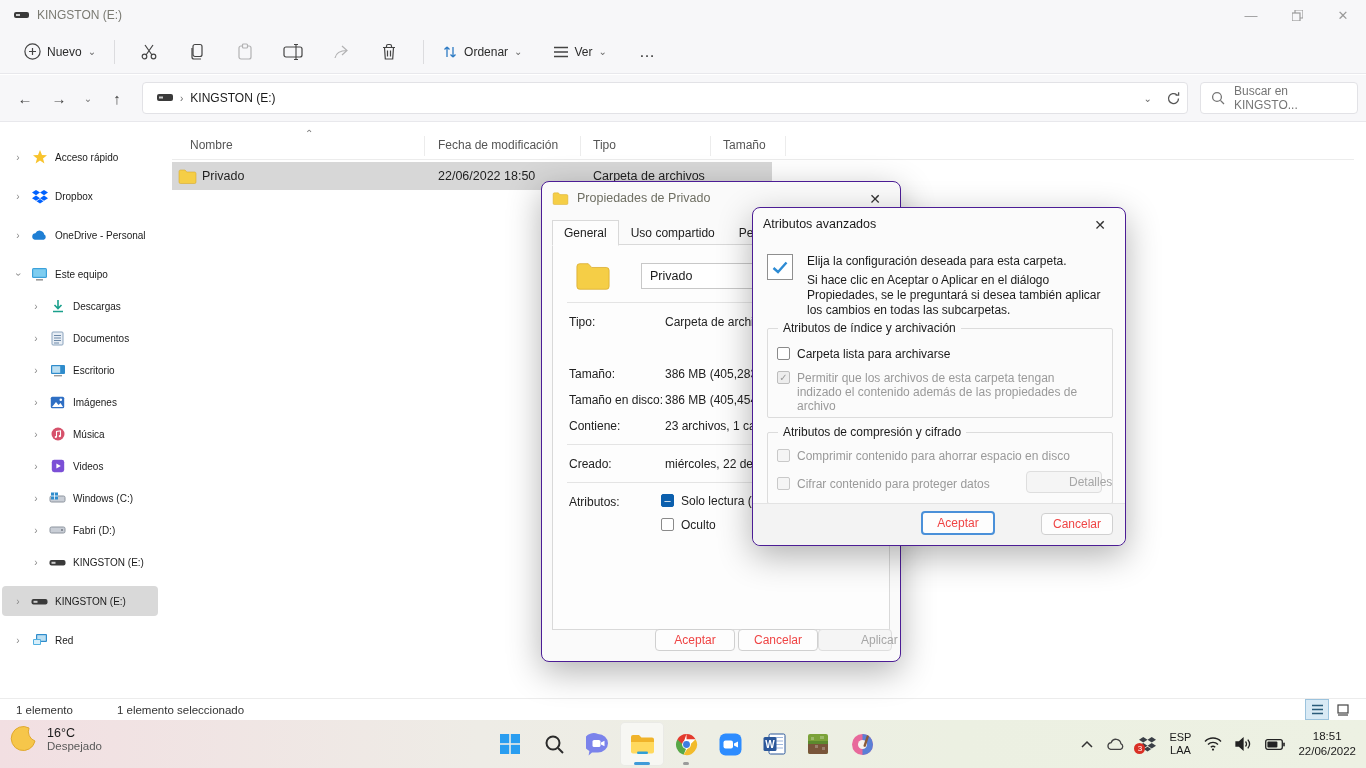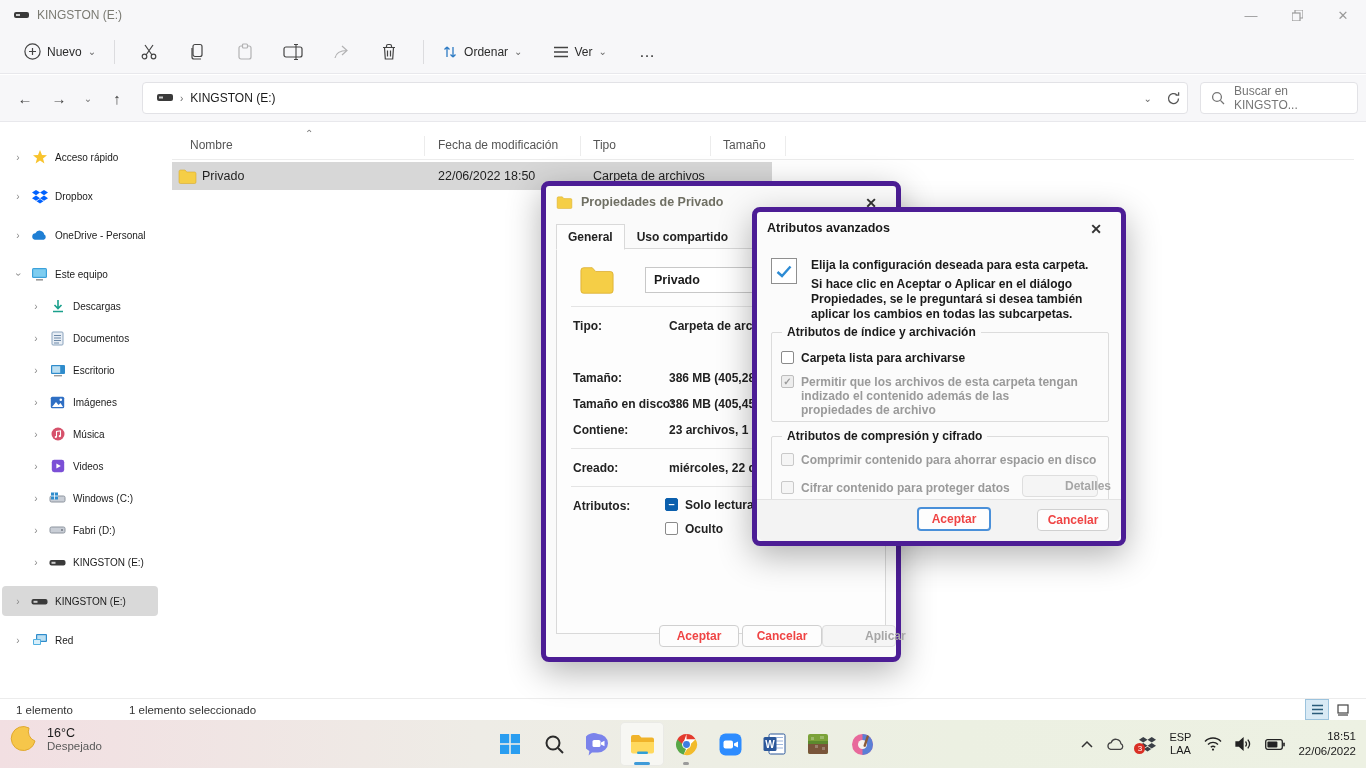--- a/index.html
+++ b/index.html
@@ -41,27 +41,27 @@
 
   
   .main { position:absolute; left:160px; top:128px; right:0; bottom:22px; background:#fff; }
   .cols { position:absolute; left:12px; top:4px; right:12px; height:28px; border-bottom:1px solid #ececec; color:#555; }
   .col { position:absolute; top:6px; font-size:12px; }
   .col-sep { position:absolute; top:4px; width:1px; height:20px; background:#ececec; }
   .sort-caret { position:absolute; left:133px; top:-4px; color:#777; font-size:10px; }
   .filerow { position:absolute; left:12px; top:34px; width:600px; height:28px; background:#d7d7d7; display:flex; align-items:center; }
   .cell { position:absolute; font-size:12.5px; color:#1f1f1f; white-space:nowrap; }
 
-  .statusbar { position:absolute; left:0; bottom:0; width:100%; height:22px; background:#fff; border-top:1px solid #ececec; display:flex; align-items:center; padding-left:16px; gap:56px; color:#333; font-size:11.5px; }
+  .statusbar { position:absolute; left:0; bottom:0; width:100%; height:22px; background:#fff; border-top:1px solid #ececec; display:flex; align-items:center; padding-left:16px; gap:44px; color:#333; font-size:11.5px; }
   .view-toggles { position:absolute; right:12px; top:1px; display:flex; gap:4px; }
   .vt { width:22px; height:19px; display:flex; align-items:center; justify-content:center; }
   .vt.active { background:#d9eaf5; outline:1px solid #9cc3dd; }
 
   
-  .dialog { position:absolute; background:#fafafa; border:5px solid #4c1d95; border-radius:8px; box-shadow:0 10px 34px rgba(0,0,0,.30);font-weight:bold; }
+  .dialog { position:absolute; background:#fafafa; border:1px solid #4c1d95; border-radius:8px; box-shadow:0 10px 34px rgba(0,0,0,.30); }
   .dlg-title { height:32px; display:flex; align-items:center; padding:0 10px; gap:8px; }
   .dlg-title-text { color:#6f6f63; font-size:12.5px; }
   .dlg-x { position:absolute; right:10px; top:6px; width:30px; height:22px; display:flex; align-items:center; justify-content:center; color:#333; font-size:14px; }
   .btn { background:#fdfdfd; border:1px solid #d0d0d0; border-radius:4px; font-size:12px; padding:3px 0; text-align:center; color:#ef4444; position:absolute; }
   .btn.default { border:2px solid #4a90d9; }
   .btn.disabled { color:#a6a6a6; background:#f5f5f5; border-color:#dedede;padding-left:42px; }
 
   
   .props { left:541px; top:181px; width:360px; height:481px; z-index:10; }
   .tabs { position:absolute; left:10px; top:38px; display:flex; }
@@ -96,21 +96,21 @@
   .weather { position:absolute; left:8px; top:4px; display:flex; align-items:center; gap:9px; }
   .weather-temp { font-size:12.5px; color:#1a1a1a; }
   .weather-cond { font-size:11.5px; color:#5a5a5a; }
   .task-icons { position:absolute; left:488px; top:2px; display:flex; }
   .task-ic { width:44px; height:44px; display:flex; align-items:center; justify-content:center; position:relative; border-radius:5px; }
   .task-ic.active { background:rgba(255,255,255,.55); box-shadow:inset 0 0 0 1px rgba(0,0,0,.05); }
   .task-ic.active::after { content:""; position:absolute; bottom:1px; left:14px; width:16px; height:3px; border-radius:2px; background:#3f9bd8; }
   .task-ic.running::after { content:""; position:absolute; bottom:1px; left:19px; width:6px; height:3px; border-radius:2px; background:#9a9a9a; }
   .tray { position:absolute; right:6px; top:0; height:48px; display:flex; align-items:center; gap:13px; }
   .lang { font-size:11px; text-align:center; line-height:13px; color:#1a1a1a; }
-  .clock { font-size:11.5px; text-align:right; line-height:15px; color:#1a1a1a; padding-right:4px; }
+  .clock { font-size:11.5px; text-align:center; line-height:15px; color:#1a1a1a; padding-right:4px; }
   .badge { position:absolute; left:-5px; bottom:-2px; background:#d93025; color:#fff; border-radius:50%; width:11px; height:11px; font-size:8px; display:flex; align-items:center; justify-content:center; }
 
   svg { display:block; }
 </style>
 </head>
 <body>
 
 <div class="explorer">
 
   <div class="titlebar">

